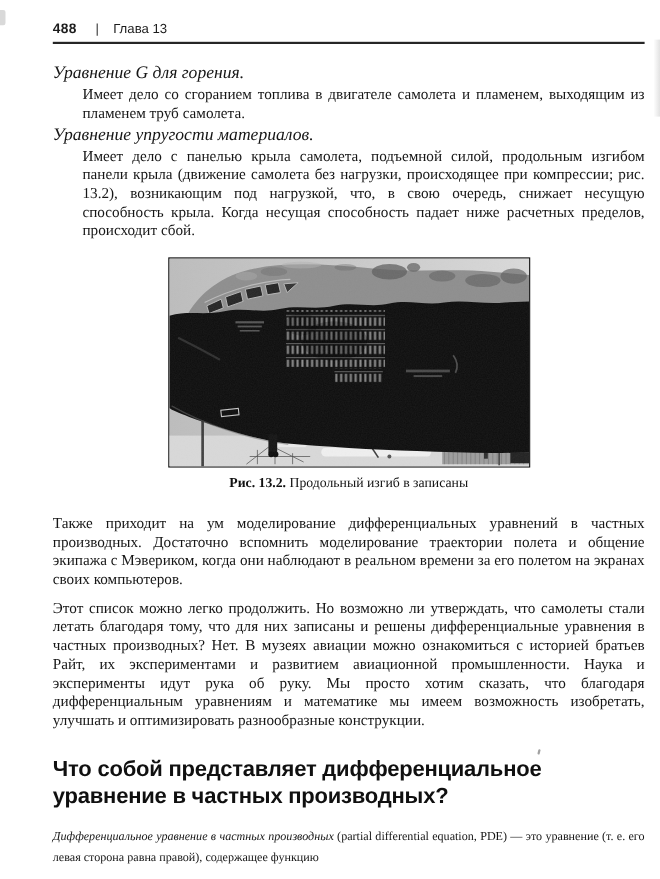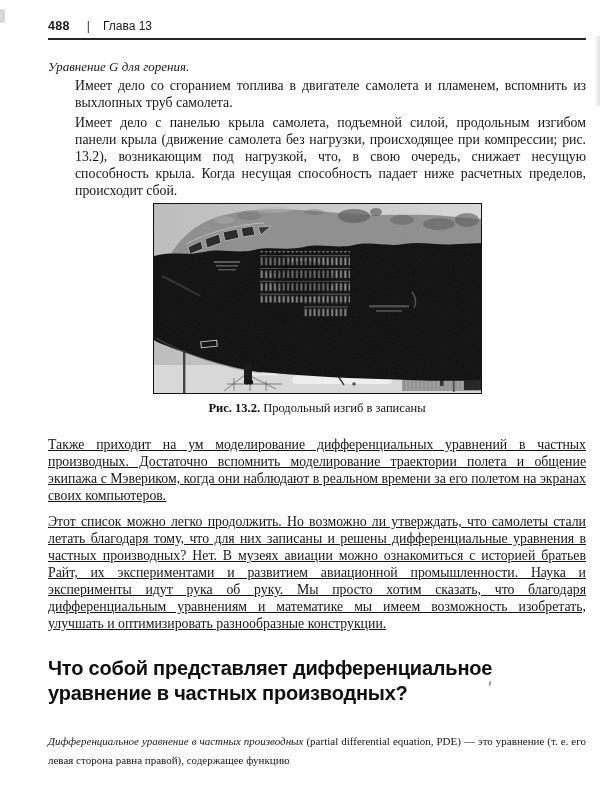--- a/index.html
+++ b/index.html
@@ -8,57 +8,58 @@
     background:#ffffff;color:#161616;
     font-family:"Liberation Serif", serif;
   }
   .content{padding:19px 14px 0 48px;}
   
   .header{font-family:"Liberation Sans", sans-serif;font-size:12px;color:#1c1c1c;height:15px;}
   .header .pn{font-weight:bold;font-size:12.5px;letter-spacing:.3px;}
   .header .sep{margin:0 13px 0 17px;color:#333;}
   .rule{border-top:2px solid #262626;margin:4px 0 18px 0;}
   
-  .term{font-style:italic;font-size:13px;line-height:17px;margin:0;}
+  .term{font-style:italic;font-size:16px;line-height:17px;margin:0;}
   .def-body{margin:2px 0 3px 27px;text-align:justify;font-size:13.8px;line-height:17px;}
-  .def-body.last{margin-bottom:4px;}
+  .def-body.last{margin-bottom:16px;}
   
   figure.fig{margin:2px auto 20px auto;width:329px;}
   .photo{width:327px;height:189px;border:1px solid #141414;background:#c6c6c6;}
   .photo svg{display:block;}
   figcaption{width:329px;text-align:center;font-size:12.5px;line-height:16px;margin-top:6px;color:#111;}
   figcaption b{font-weight:bold;}
   
-  p.full{margin:0 0 9px 0;text-align:justify;font-size:13.8px;line-height:17px;text-decoration:underline;}
+  p.full{margin:0 0 9px 0;text-align:justify;font-size:13.8px;line-height:17px;}
   
   h1.section{
     font-family:"Liberation Sans", sans-serif;font-weight:bold;
     font-size:20px;line-height:25px;letter-spacing:-0.2px;
-    color:#101010;margin:24px 0 26px 0;max-width:524px;
+    color:#101010;margin:24px 0 15px 0;max-width:524px;
   }
   .lead{margin:0;text-align:justify;font-size:11px;line-height:19px;font-family:Liberation Serif, serif;}
   .lead .it{font-style:italic;}
   
   .smudge-left{position:absolute;left:0;top:9px;width:5px;height:14px;background:#c9c9c9;opacity:.7;border-radius:0 2px 2px 0;}
   .smudge-right{position:absolute;right:0;top:36px;width:6px;height:70px;background:linear-gradient(to left,#cfcfcf,rgba(255,255,255,0));opacity:.6;}
   .tick-artifact{position:absolute;left:489px;top:681px;width:2px;height:5px;background:#8a8a8a;border-radius:1px;transform:rotate(14deg);opacity:.8;}
 </style>
 </head>
 <body>
 
 <div class="content">
 
   <div class="header">
     <span class="pn">488</span><span class="sep">|</span><span class="ch">Глава 13</span>
   </div>
   <div class="rule"></div>
 
   <p class="term">Уравнение G для горения.</p>
-  <p class="def-body">Имеет дело со сгоранием топлива в двигателе самолета и пламенем, вспомнить из выхлопных труб самолета.</p>
+  <p class="def-body">Имеет дело со сгоранием топлива в двигателе самолета и пламенем, выходящим из пламенем труб самолета.</p>
 
+  <p class="term">Уравнение упругости материалов.</p>
   <p class="def-body last">Имеет дело с панелью крыла самолета, подъемной силой, продольным изгибом панели крыла (движение самолета без нагрузки, происходящее при компрессии; рис. 13.2), возникающим под нагрузкой, что, в свою очередь, снижает несущую способность крыла. Когда несущая способность падает ниже расчетных пределов, происходит сбой.</p>
 
   <figure class="fig">
     <div class="photo" role="img" aria-label="черно-белая фотография носовой части бомбардировщика B-52 с отметками боевых вылетов на фюзеляже">
       <svg width="327" height="189" viewBox="0 0 327 189" xmlns="http://www.w3.org/2000/svg">
         <defs>
           <linearGradient id="skyg" x1="0" y1="0" x2="1" y2="0">
             <stop offset="0" stop-color="#bdbdbd"></stop>
             <stop offset="0.55" stop-color="#cbcbcb"></stop>
             <stop offset="1" stop-color="#dadada"></stop>

